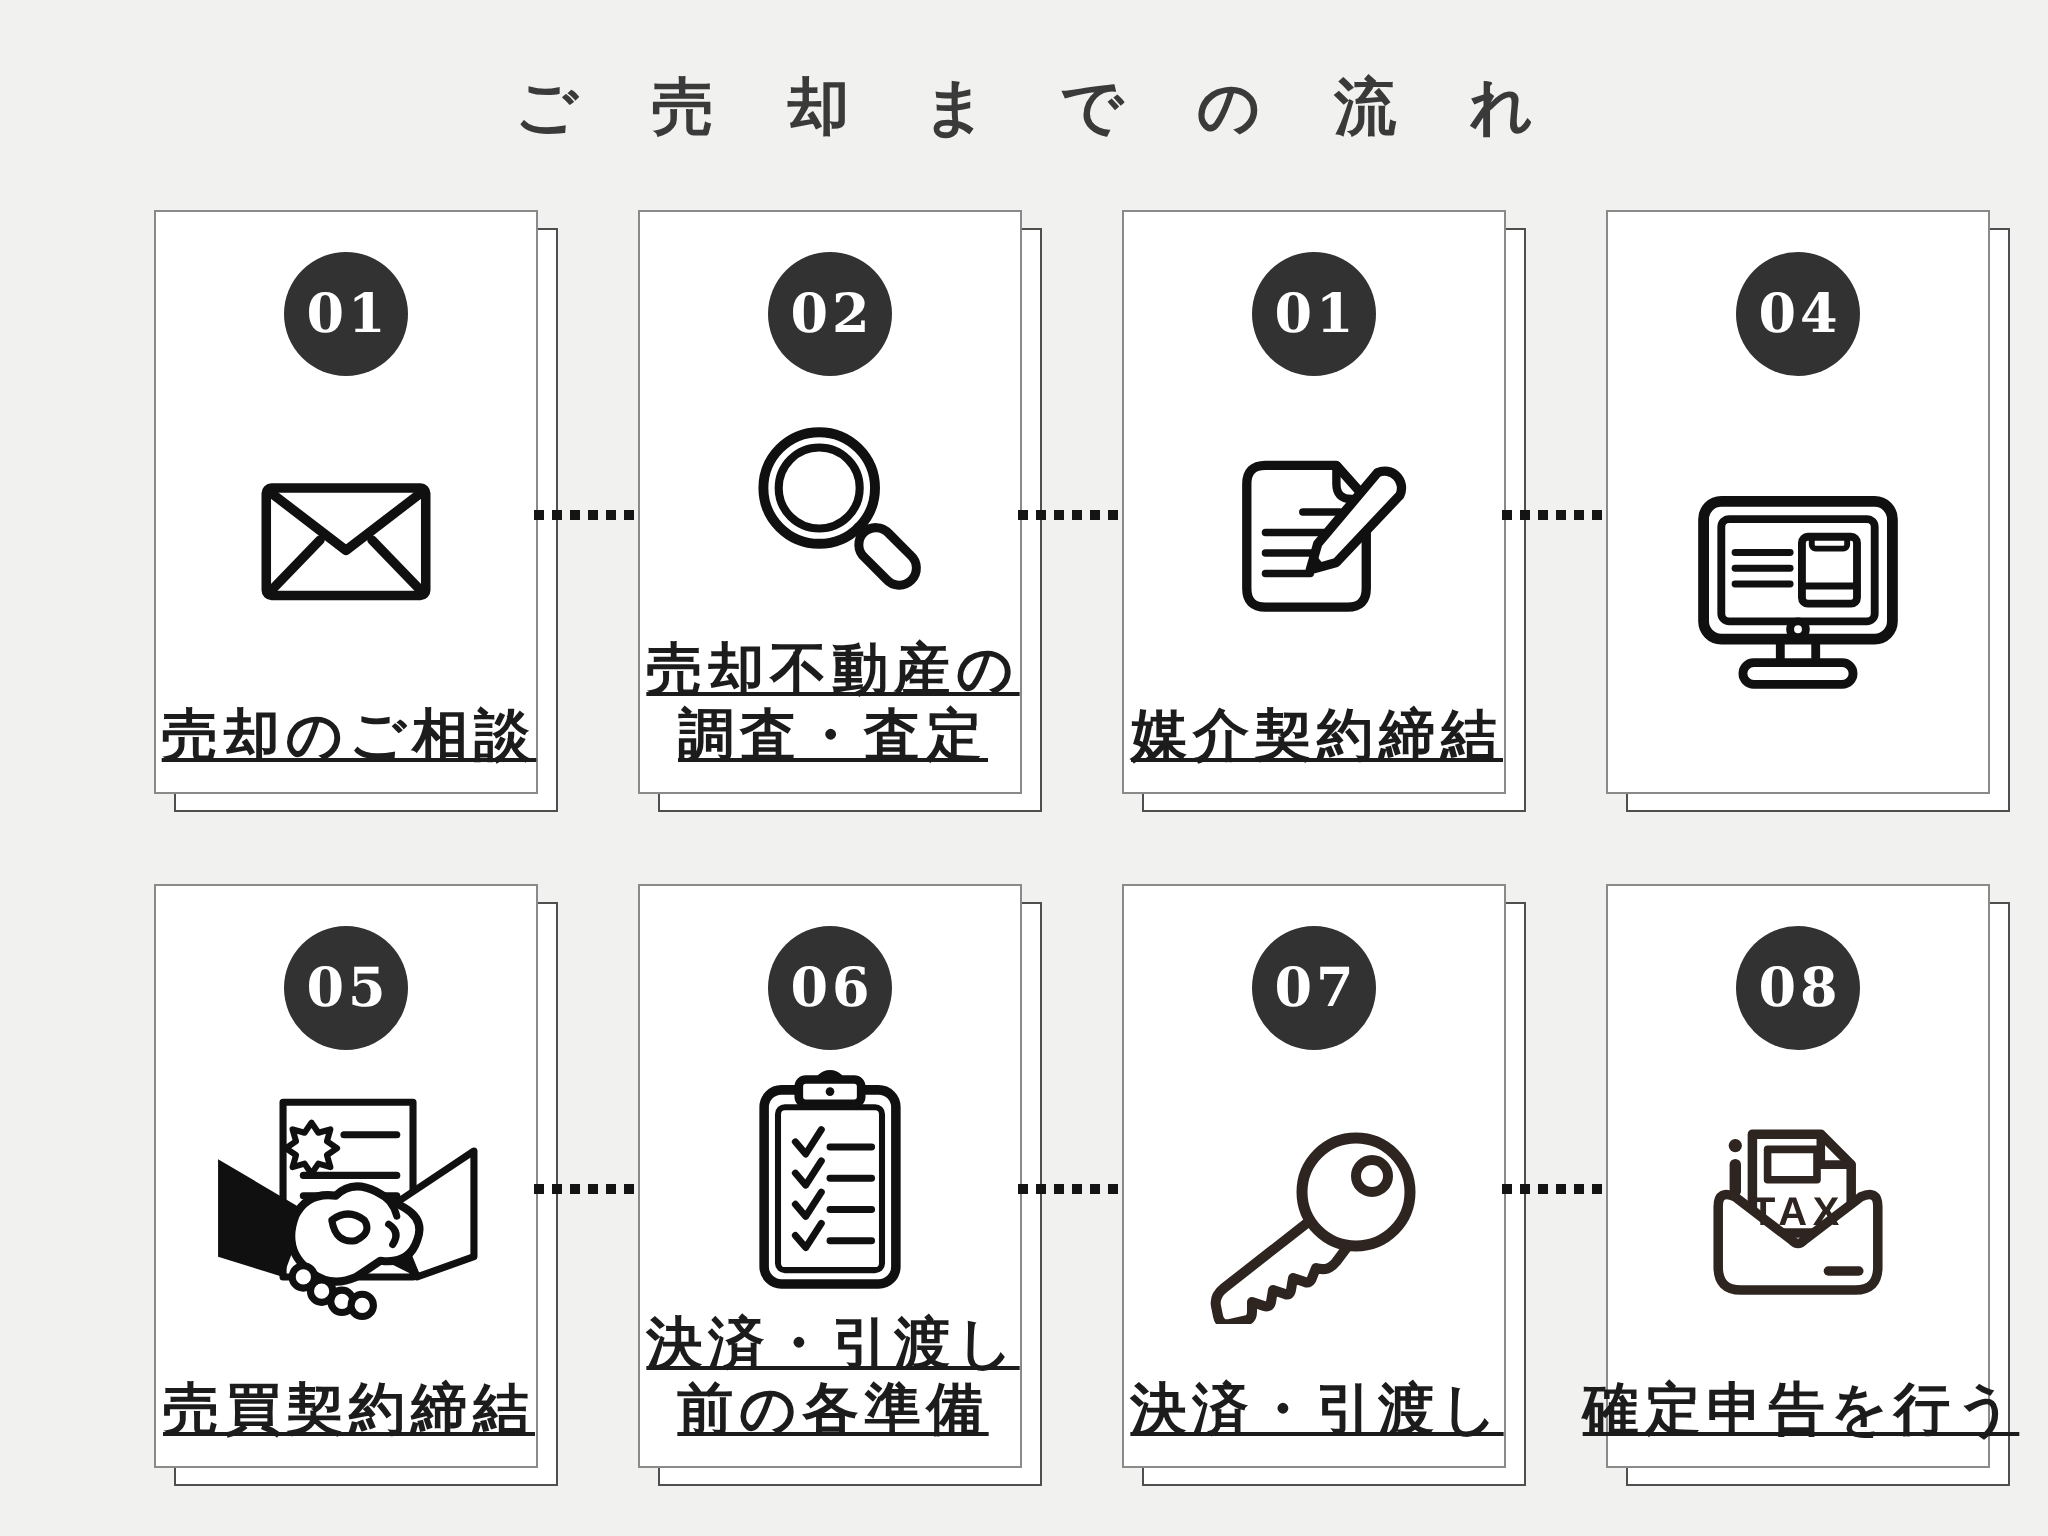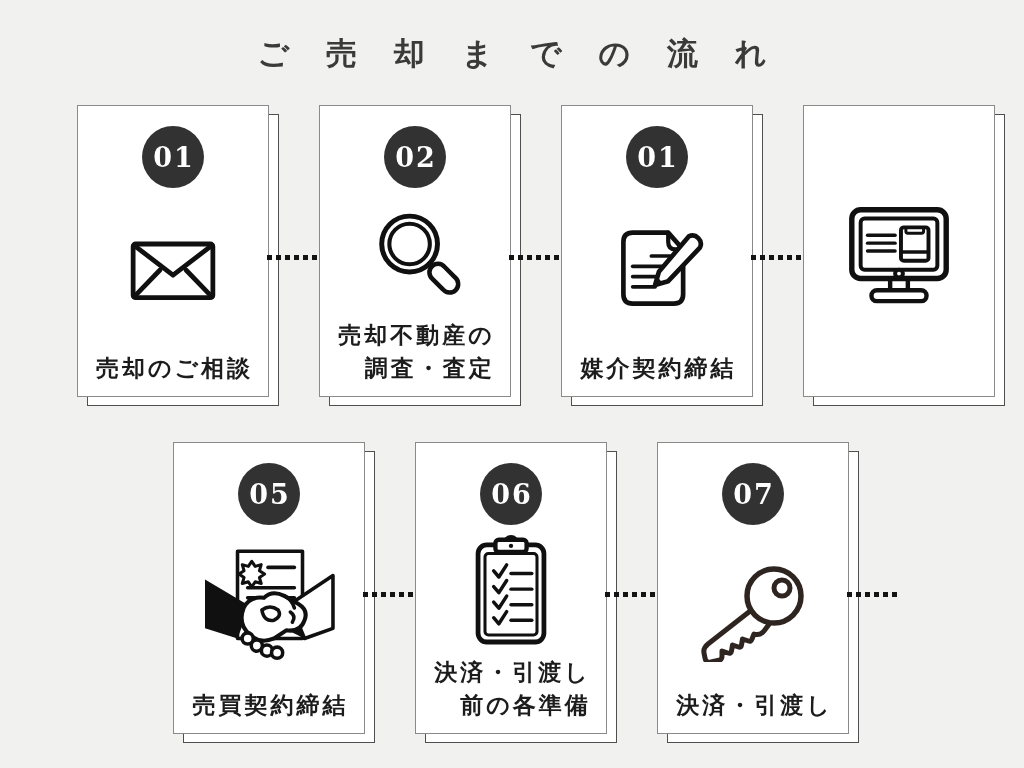--- a/index.html
+++ b/index.html
@@ -58,26 +58,27 @@
     display:flex; align-items:center; justify-content:center;
     font-size:27px; font-weight:600;
     letter-spacing:2px; text-indent:2px;
   }
   .icon-box{
     flex:1; width:100%;
     display:flex; align-items:center; justify-content:center;
   }
   .caption{
     margin:0 0 12px;
-    text-align:right;
-    font-size:23px; font-weight:600;
+    text-align:center;
+    font-size:28px; font-weight:600;
     letter-spacing:3px; text-indent:3px;
     line-height:33px;
     color:var(--caption-color,#1c1c1c);
     white-space:nowrap;
+    text-decoration:underline;
   }
   .caption span{ display:block; }
 
   .connector{
     flex:0 0 54px;
     width:54px; height:5px;
     margin:150px -2px 0;
     position:relative; z-index:2;
     background-image:repeating-linear-gradient(90deg,
       var(--connector-color,#141414) 0 5px, transparent 5px 9px);
@@ -169,20 +170,23 @@
           <span>媒介契約締結</span>
           <span></span>
         </p>
       </div>
     </div>
 
     <div class="connector"></div>
 
     <div class="card-wrap">
       <div class="card">
+        <div class="badge">
+          <span>04</span>
+        </div>
         <div class="icon-box">
           <svg width="118" height="118" viewBox="0 0 120 120">
             <rect class="stk-w" x="51" y="86" width="18" height="16" stroke-width="4.5"></rect>
             <rect class="stk-w" x="32" y="100" width="56" height="11" rx="5.5" stroke-width="4.5"></rect>
             <rect class="stk-w" x="12" y="18" width="96" height="70" rx="9" stroke-width="5.5"></rect>
             <rect class="stk" x="21" y="27" width="78" height="52" rx="4" stroke-width="4"></rect>
             <path class="stk" d="M28,44 H56" stroke-width="3.5"></path>
             <path class="stk" d="M28,52 H56" stroke-width="3.5"></path>
             <path class="stk" d="M28,60 H56" stroke-width="3.5"></path>
             <rect class="stk" x="62" y="36" width="28" height="34" rx="3" stroke-width="4"></rect>
@@ -278,15 +282,38 @@
         </div>
         <p class="caption">
           <span>決済・引渡し</span>
           <span></span>
         </p>
       </div>
     </div>
 
     <div class="connector"></div>
 
+    <div class="card-wrap">
+      <div class="card">
+        <div class="badge">
+          <span>08</span>
+        </div>
+        <div class="icon-box">
+          <svg class="warm" width="114" height="114" viewBox="0 0 120 120">
+            <path class="stk-w" d="M36,18 H72 L88,34 V70 H36 Z" stroke-width="5"></path>
+            <path class="stk" d="M72,18 V34 H88" stroke-width="4.5"></path>
+            <rect class="stk" x="44" y="26" width="26" height="16" stroke-width="4"></rect>
+            <circle class="fil" cx="27" cy="24" r="3.5"></circle>
+            <path class="stk" d="M27,34 V48" stroke-width="6"></path>
+            <path class="stk-w" d="M18,64 V56 Q18,47 27,51 L57,74 Q60,77 63,74 L93,51 Q102,47 102,56 V88 Q102,100 90,100 H30 Q18,100 18,88 Z" stroke-width="5"></path>
+            <path class="stk" d="M76,90 H92" stroke-width="5"></path>
+            <text class="tax-label" x="60" y="66" text-anchor="middle">TAX</text>
+          </svg>
+        </div>
+        <p class="caption">
+          <span>確定申告を行う</span>
+          <span></span>
+        </p>
+      </div>
+    </div>
 
   </div>
 </div>
 
 </body></html>

